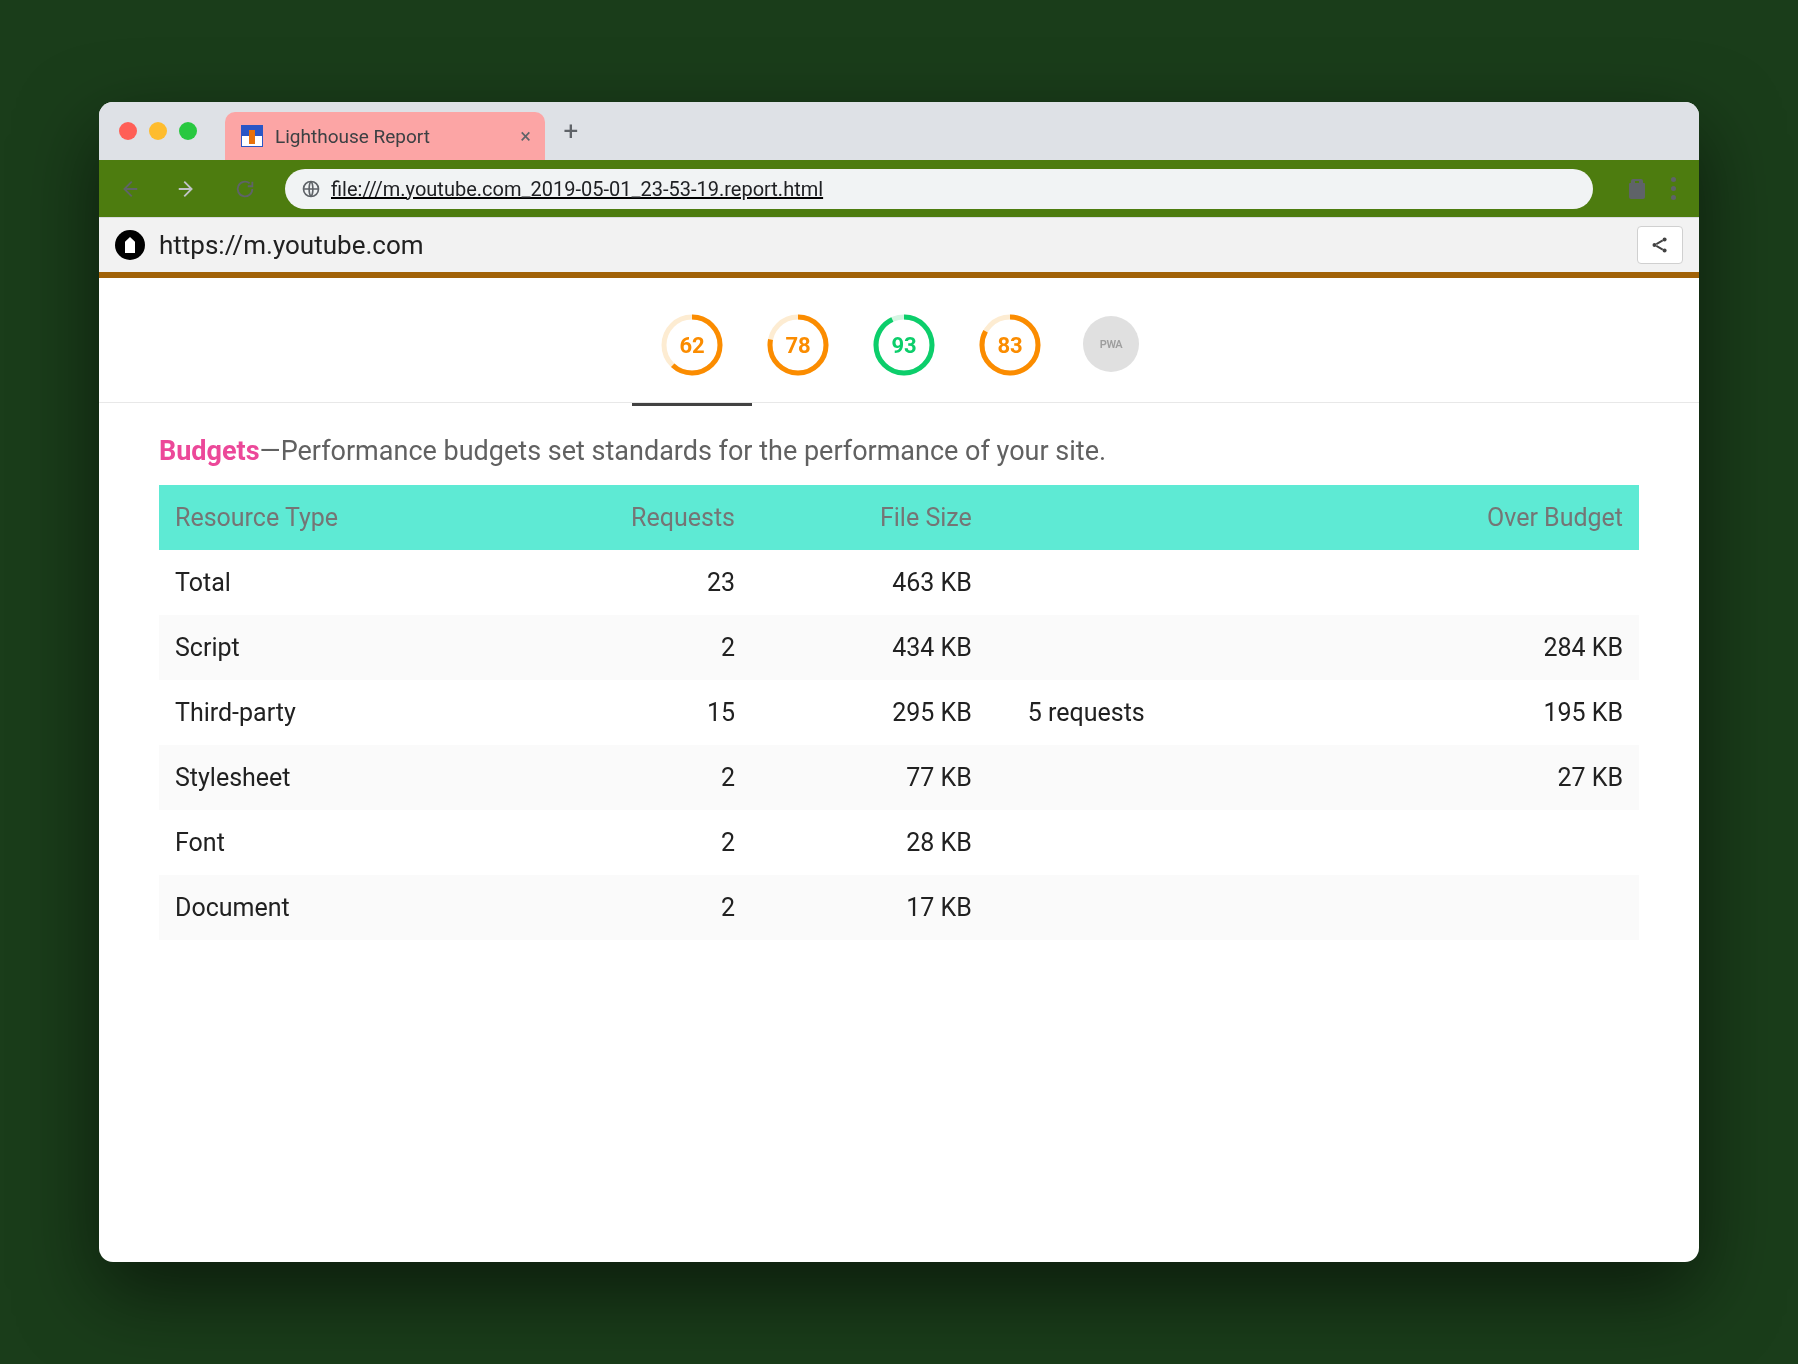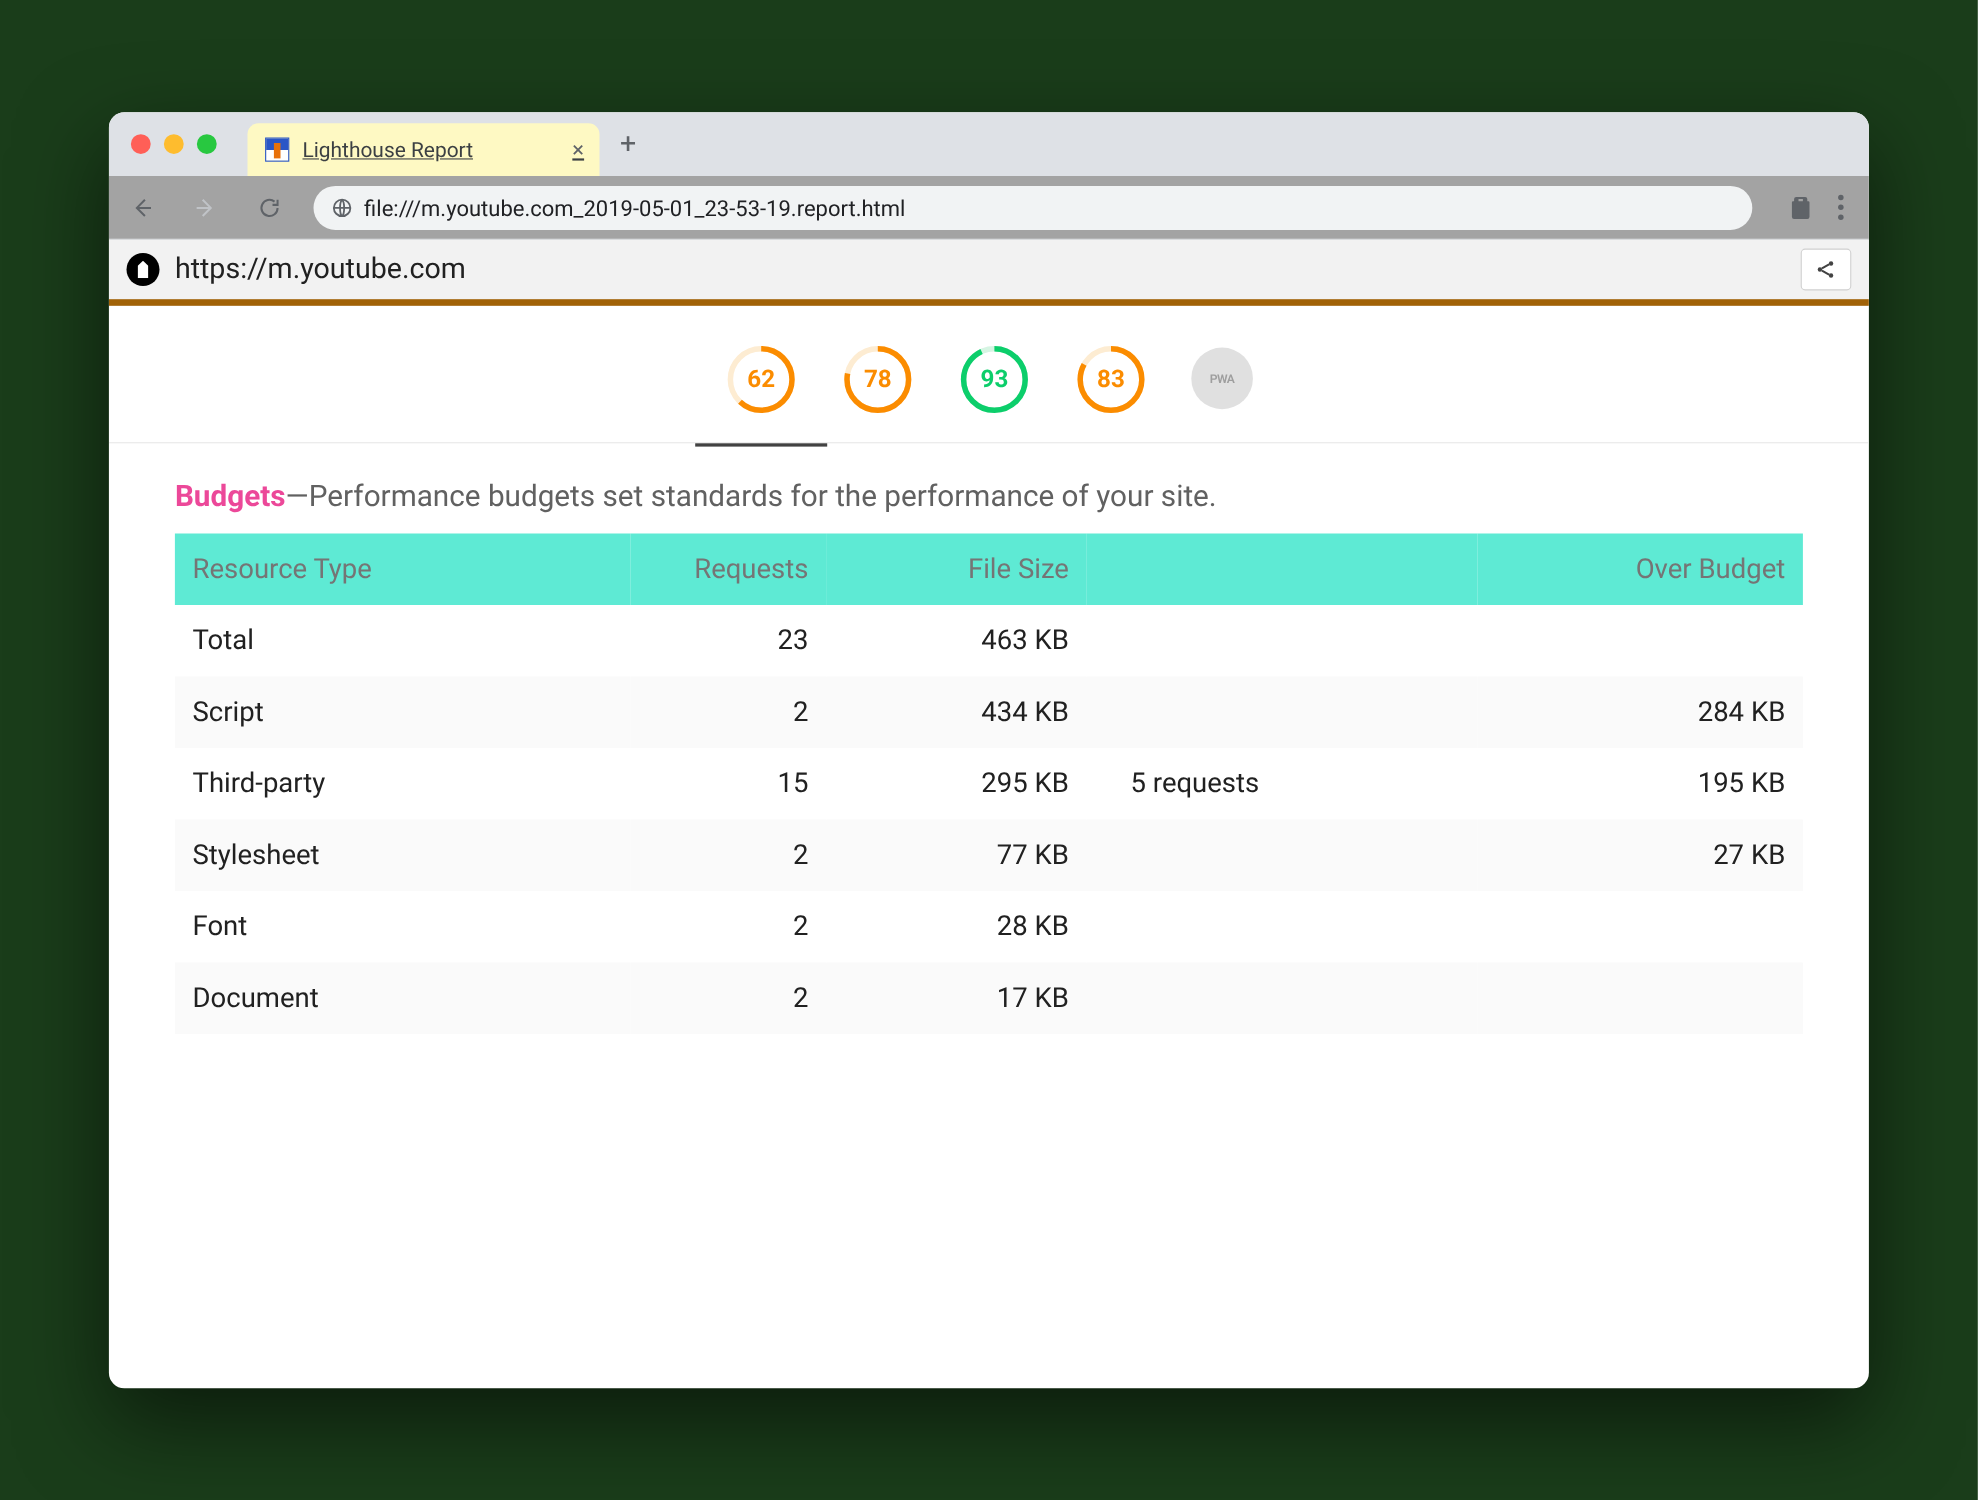--- a/index.html
+++ b/index.html
@@ -37,55 +37,55 @@
     align-self: center;
     margin-right: 28px;
     margin-left: 6px;
   }
   .dot { width: 18px; height: 18px; border-radius: 50%; }
   .dot.red { background: #ff5f57; }
   .dot.yellow { background: #febc2e; }
   .dot.green { background: #28c840; }
   .tab {
     height: 48px;
-    background: #fef9c3;
+    background: #fca5a5;
     border-radius: 10px 10px 0 0;
     display: flex;
     align-items: center;
     padding: 0 14px 0 16px;
     min-width: 320px;
     gap: 12px;
     font-size: 19px;
     color: #3c4043;
-    text-decoration: underline;
   }
   .favicon {
     width: 22px; height: 22px;
     background: linear-gradient(#2a56c6 0 50%, #fff 50% 100%);
     border: 1px solid #2a56c6;
     position: relative;
   }
   .favicon::after {
     content: "";
     position: absolute;
     left: 7px; top: 4px;
     width: 6px; height: 14px;
     background: #e8710a;
   }
   .tab .close { margin-left: auto; font-size: 20px; color: #5f6368; cursor: pointer; }
   .newtab { width: 40px; text-align: center; font-size: 26px; color: #5f6368; align-self: center; cursor: pointer; margin-left: 6px; }
   
   .toolbar {
     height: 58px;
-    background: #a3a3a3;
+    background: #4d7c0f;
     border-bottom: 1px solid #dadce0;
     display: flex;
     align-items: center;
     padding: 0 12px;
     gap: 22px;
+    text-decoration: underline;
   }
   .navbtn { width: 36px; height: 36px; display:flex; align-items:center; justify-content:center; color:#5f6368; border-radius:50%; cursor:pointer; }
   .navbtn.disabled { color: #c0c3c7; }
   .navbtn svg { width: 22px; height: 22px; }
   .omnibox {
     flex: 1;
     height: 40px;
     background: #f1f3f4;
     border-radius: 20px;
     display: flex;

